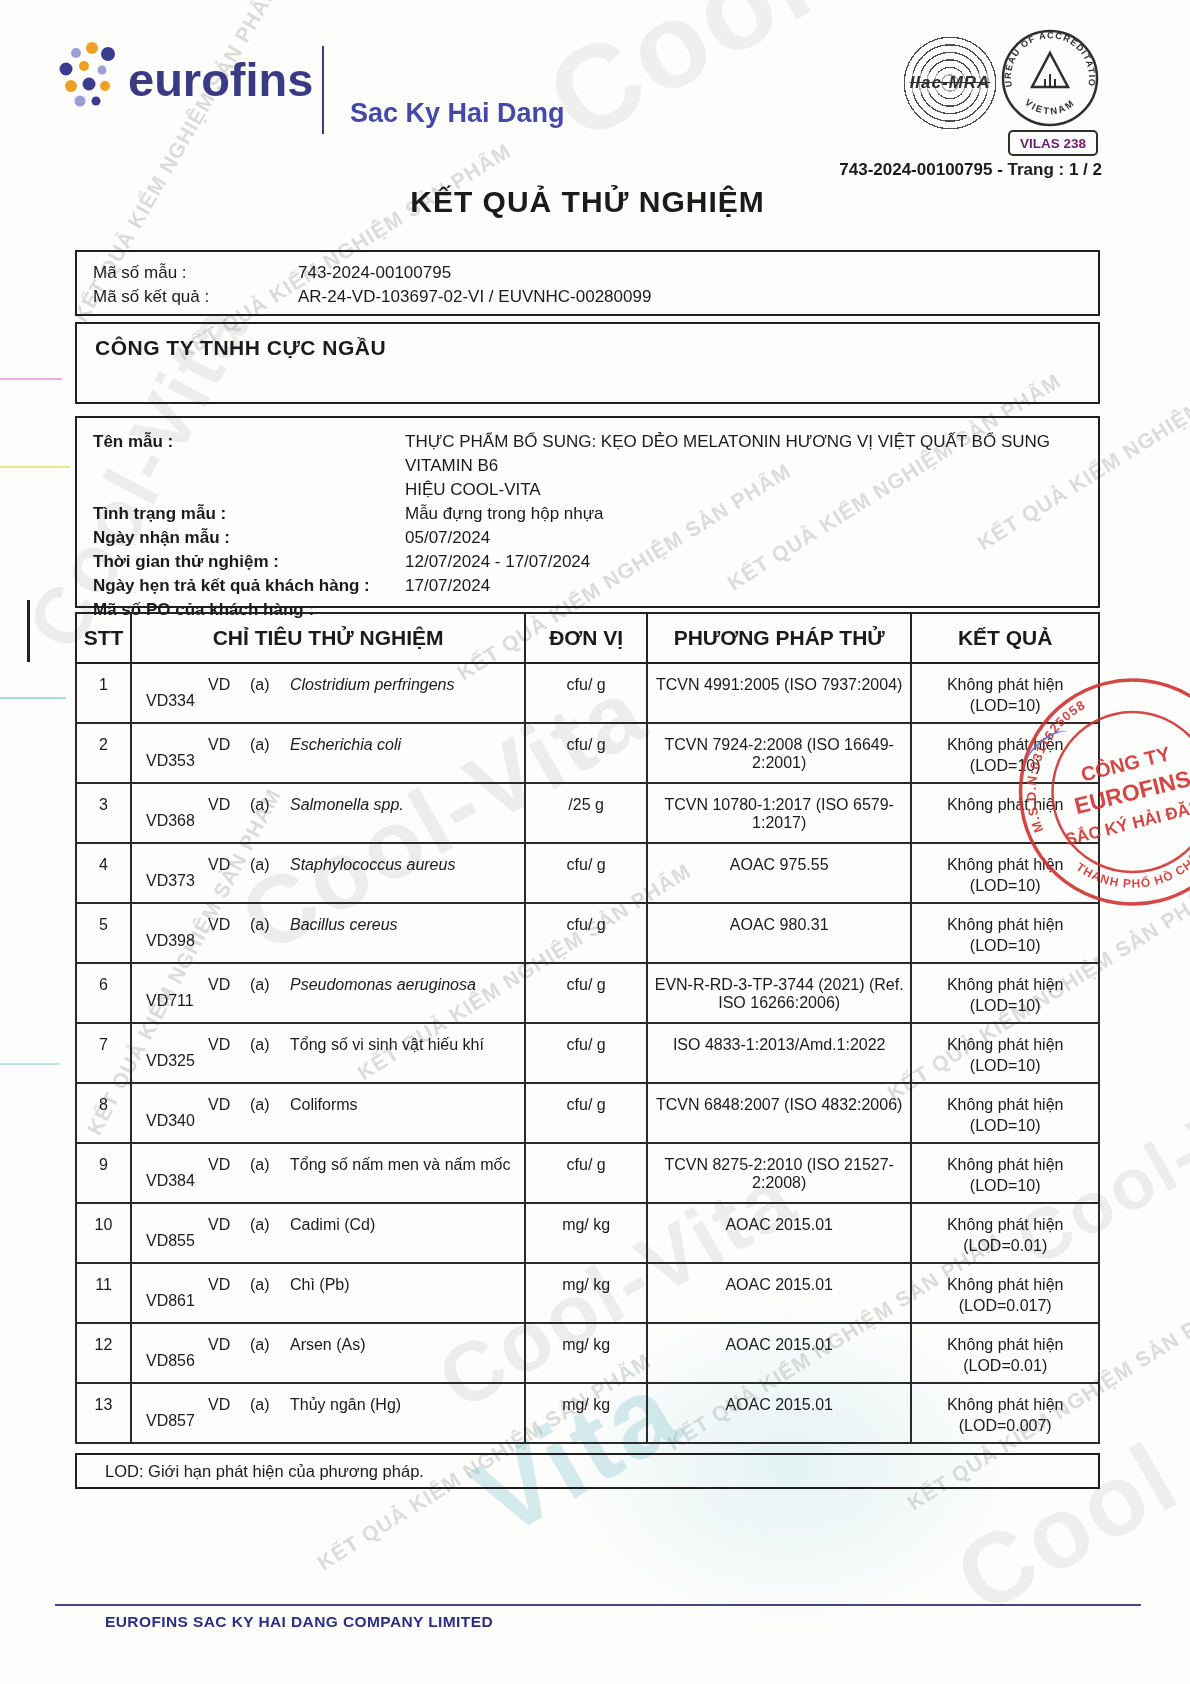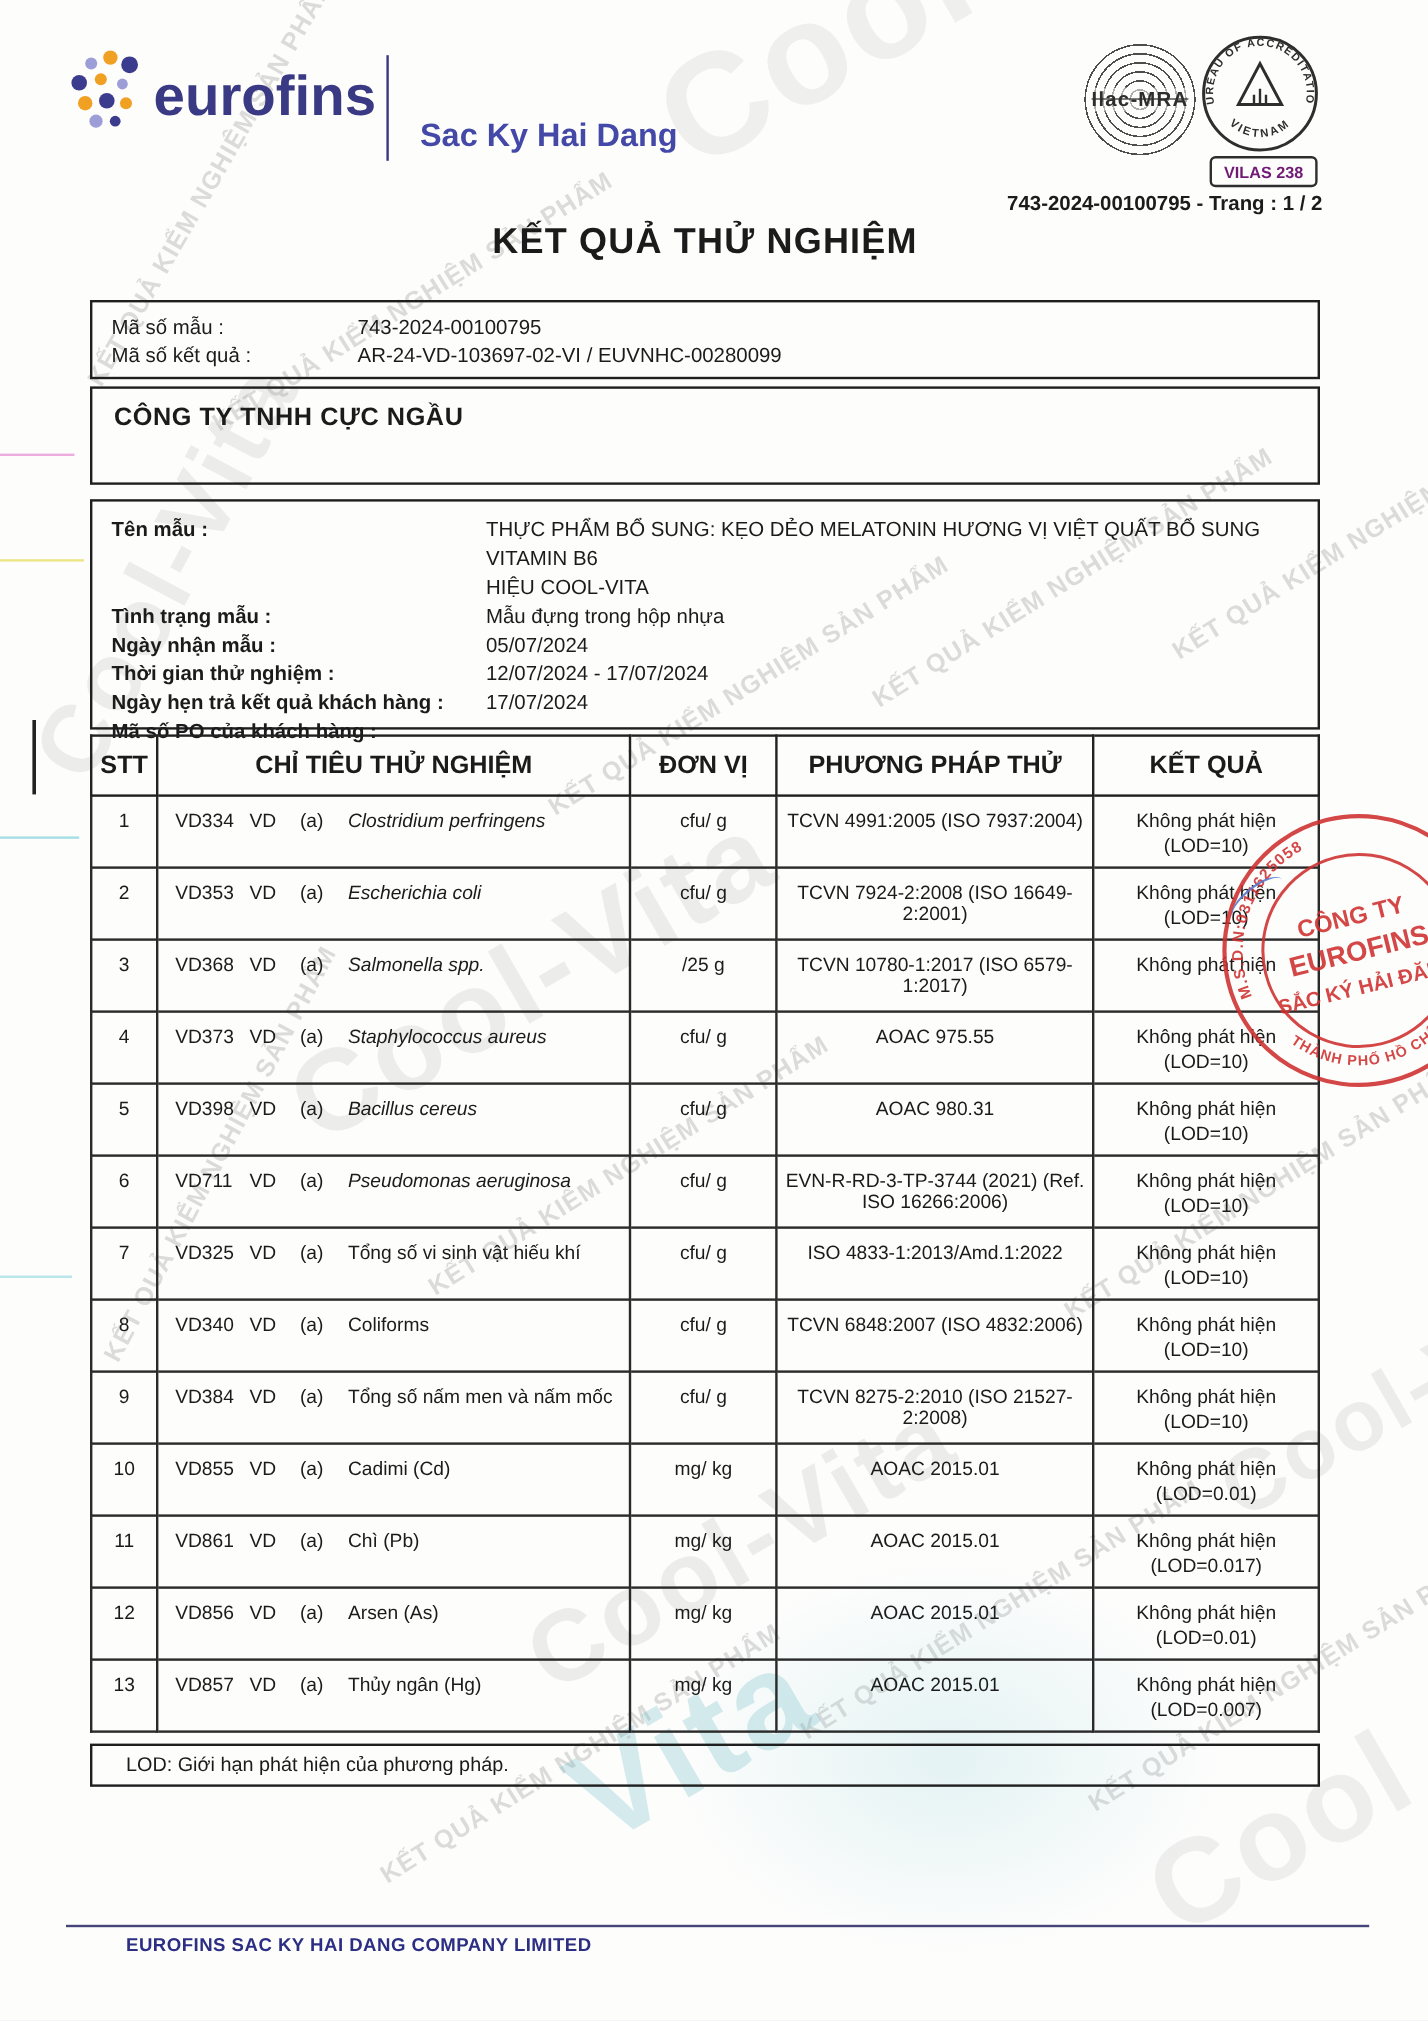--- a/index.html
+++ b/index.html
@@ -17,21 +17,21 @@
   .scan-tick{position:absolute;width:3px;background:#222;z-index:1;}
   
   .logo-wrap{position:absolute;left:58px;top:38px;z-index:1;display:flex;align-items:flex-start;}
   .logo-text{font-size:47px;font-weight:600;color:#3a3984;letter-spacing:0px;line-height:1;margin-top:18px;}
   .logo-divider{position:absolute;left:322px;top:46px;width:2px;height:88px;background:#3a3984;z-index:1;}
   .division{position:absolute;left:350px;top:98px;font-size:27px;font-weight:bold;color:#4449a8;z-index:1;}
   .stamp-ilac{position:absolute;left:903px;top:36px;width:94px;height:94px;border-radius:50%;z-index:1;
       background:repeating-radial-gradient(circle at 50% 50%, #4d4d4d 0 1.3px, transparent 1.3px 7.5px);
       display:flex;align-items:center;justify-content:center;}
   .stamp-ilac span{font-size:17px;font-weight:bold;color:#2e2e2e;background:rgba(253,253,252,.55);
-      padding:0 2px;letter-spacing:1px;text-decoration:line-through;}
+      padding:0 2px;letter-spacing:1px;text-decoration:line-through;font-style:italic;}
   .stamp-boa{position:absolute;left:1000px;top:28px;z-index:1;}
   .vilas-box{position:absolute;left:1008px;top:130px;width:86px;height:22px;border:2px solid #2e2e2e;border-radius:5px;
       display:flex;align-items:center;justify-content:center;font-size:13.5px;font-weight:bold;color:#701a75;z-index:1;}
   .page-ref{position:absolute;right:88px;top:160px;font-size:17px;font-weight:bold;z-index:1;}
   .doc-title{position:absolute;left:75px;top:185px;width:1025px;text-align:center;font-size:30px;font-weight:bold;
       letter-spacing:1px;z-index:1;}
   
   .box{position:absolute;left:75px;width:1025px;border:2px solid #1f1f1f;background:transparent;z-index:1;box-sizing:border-box;}
   .box-ids{top:250px;height:66px;padding:9px 0 0 16px;}
   .id-row{display:flex;line-height:24px;font-size:17px;}
@@ -45,21 +45,21 @@
   
   .table-wrap{position:absolute;left:75px;top:612px;width:1025px;z-index:1;}
   table.results{border-collapse:collapse;width:100%;border:2.5px solid #1f1f1f;}
   table.results th{border:2px solid #222;border-bottom:2.5px solid #1f1f1f;font-size:21px;font-weight:bold;
       height:48px;padding:0 4px;background:transparent;}
   table.results td{border:2px solid #2a2a2a;font-size:16px;vertical-align:top;padding-top:12px;height:45px;}
   col.c-stt{width:55px;} col.c-name{width:395px;} col.c-unit{width:122px;} col.c-method{width:265px;} col.c-result{width:188px;}
   td.stt{text-align:center;}
   td.name-cell{padding-left:14px;}
   .name-flex{display:flex;align-items:flex-start;}
-  .name-flex .code{width:62px;flex:none;}
+  .name-flex .code{width:62px;flex:none;margin-top:16px;}
   .name-flex .sub{width:42px;flex:none;}
   .name-flex .note{width:40px;flex:none;}
   .name-flex .nm{flex:1;}
   .nm.italic{font-style:italic;}
   td.unit,td.method,td.result{text-align:center;padding-left:6px;padding-right:6px;}
   td.result{font-weight:normal;}
   .result .lod{margin-top:3px;text-align:center;}
   .lod-note{border:2px solid #1f1f1f;margin-top:9px;height:36px;display:flex;align-items:center;
       padding-left:28px;font-size:16.5px;box-sizing:border-box;}
   

